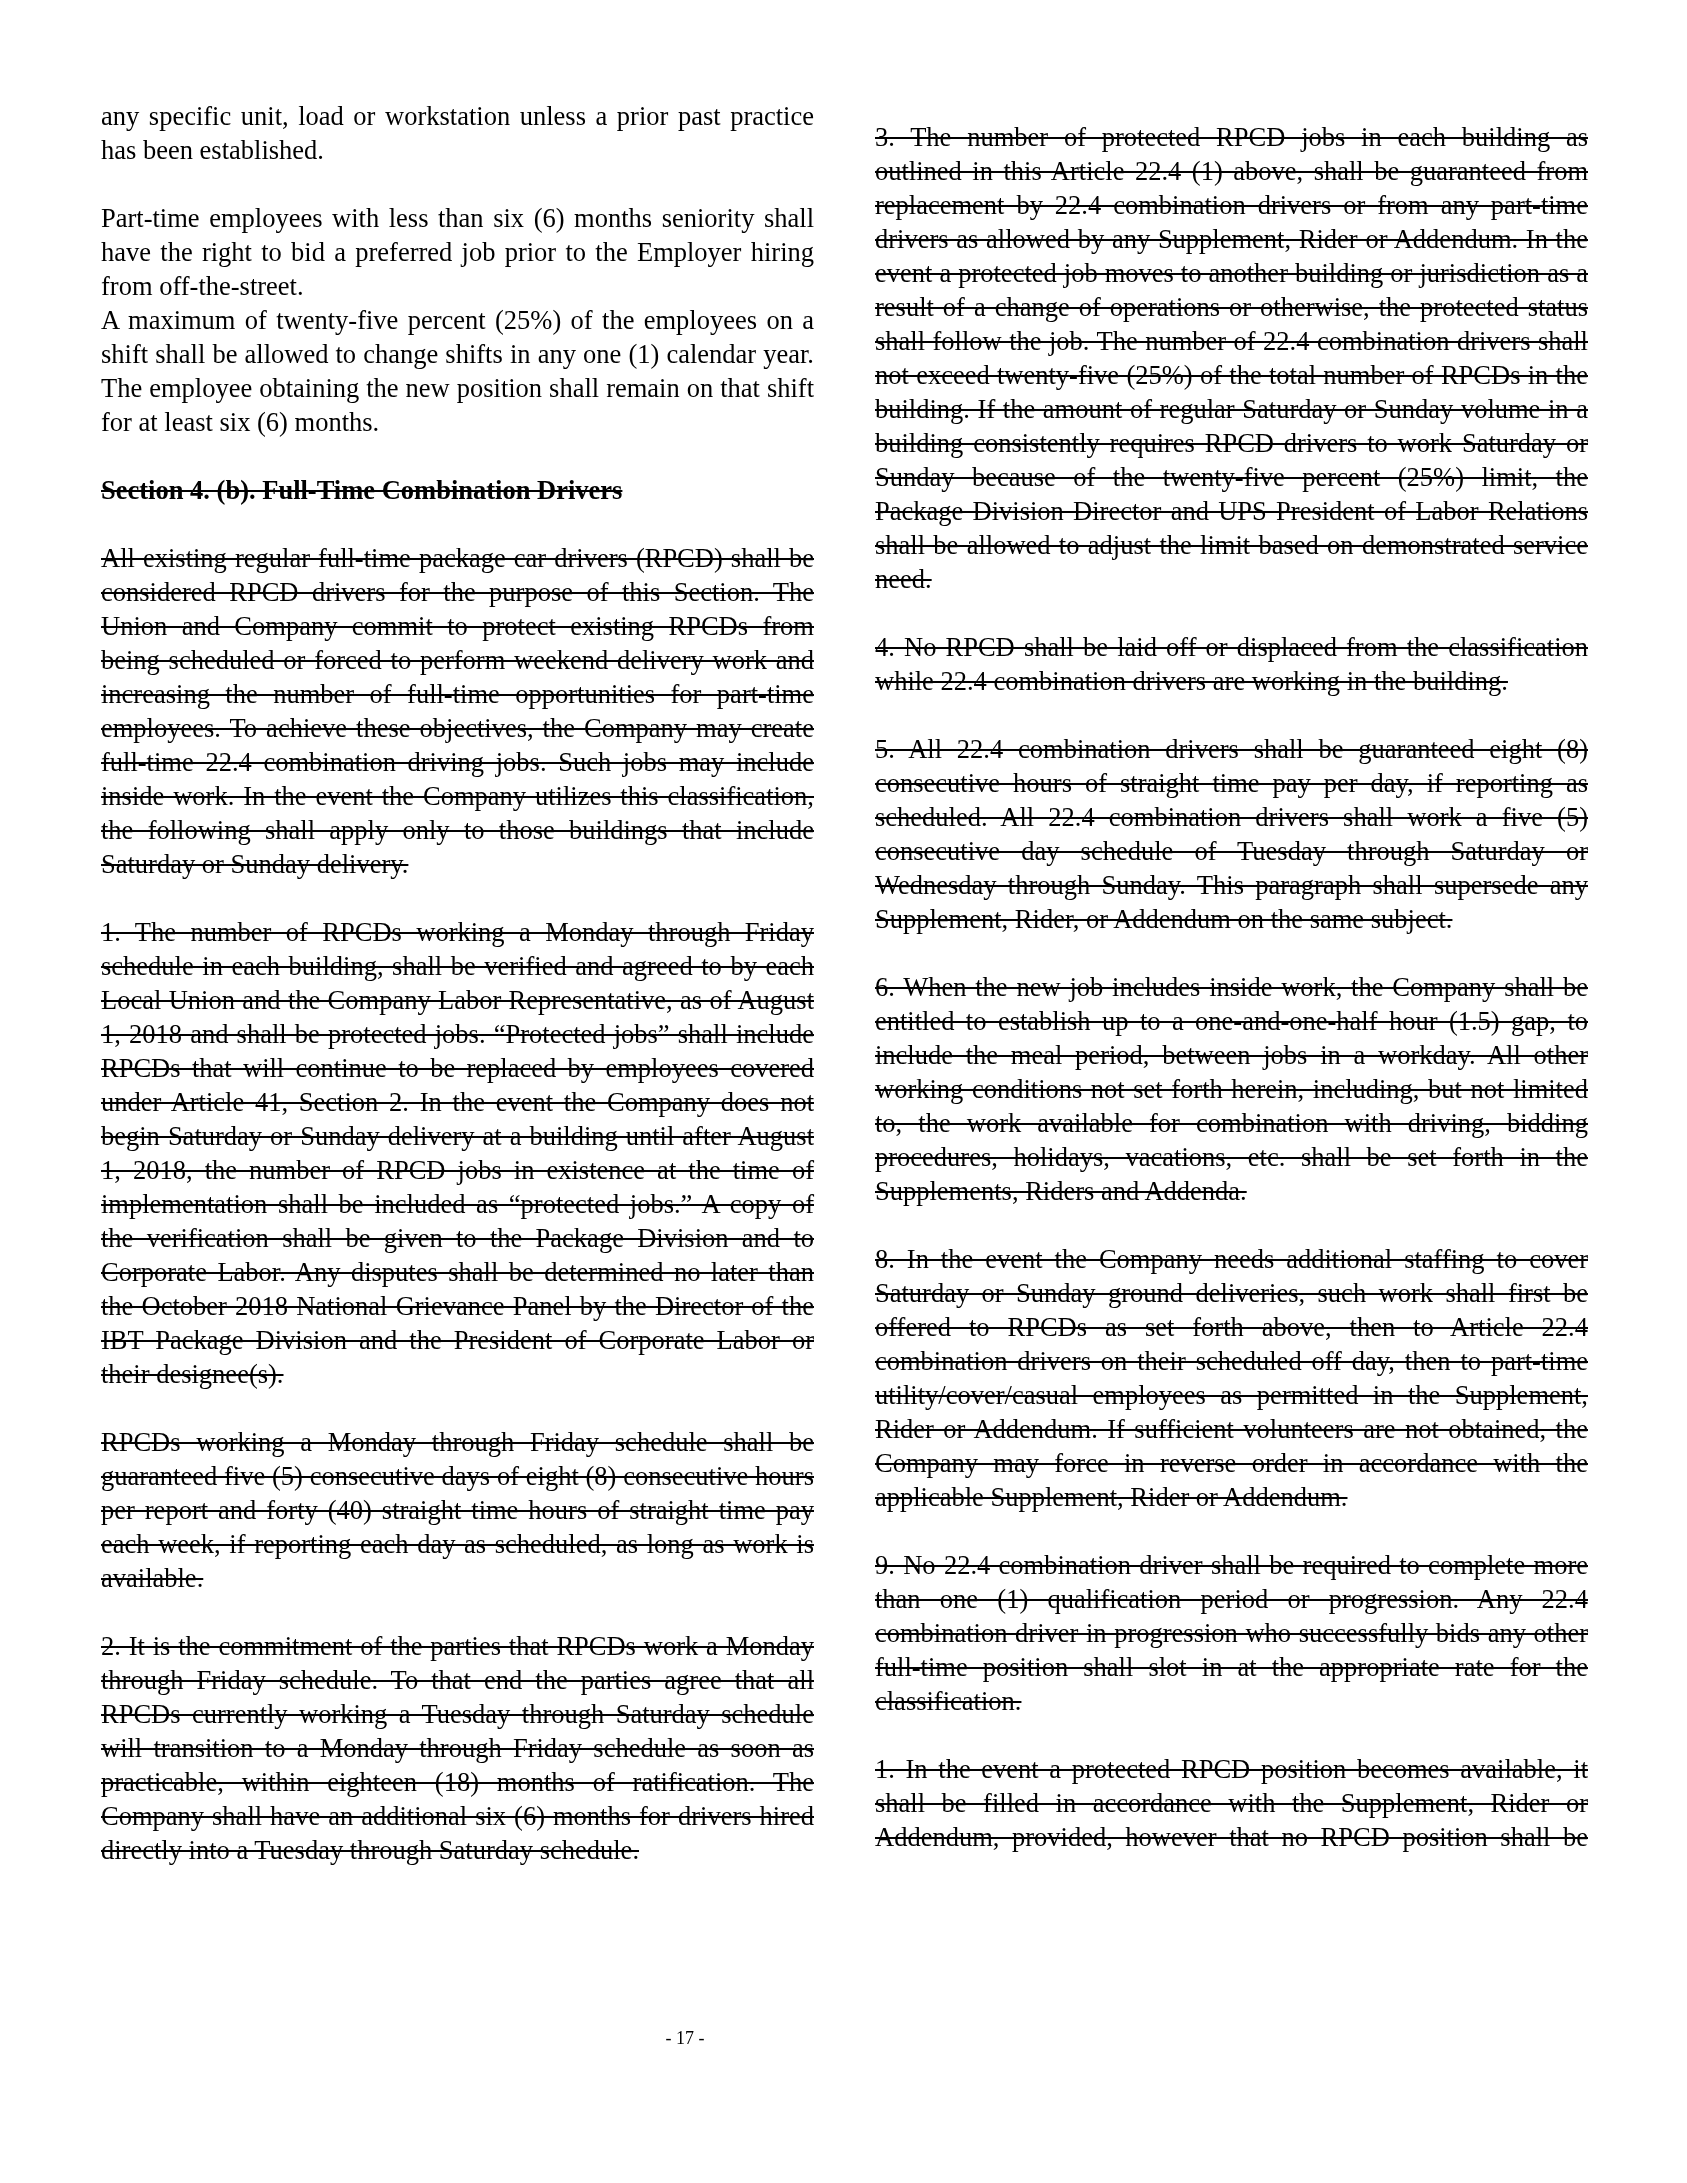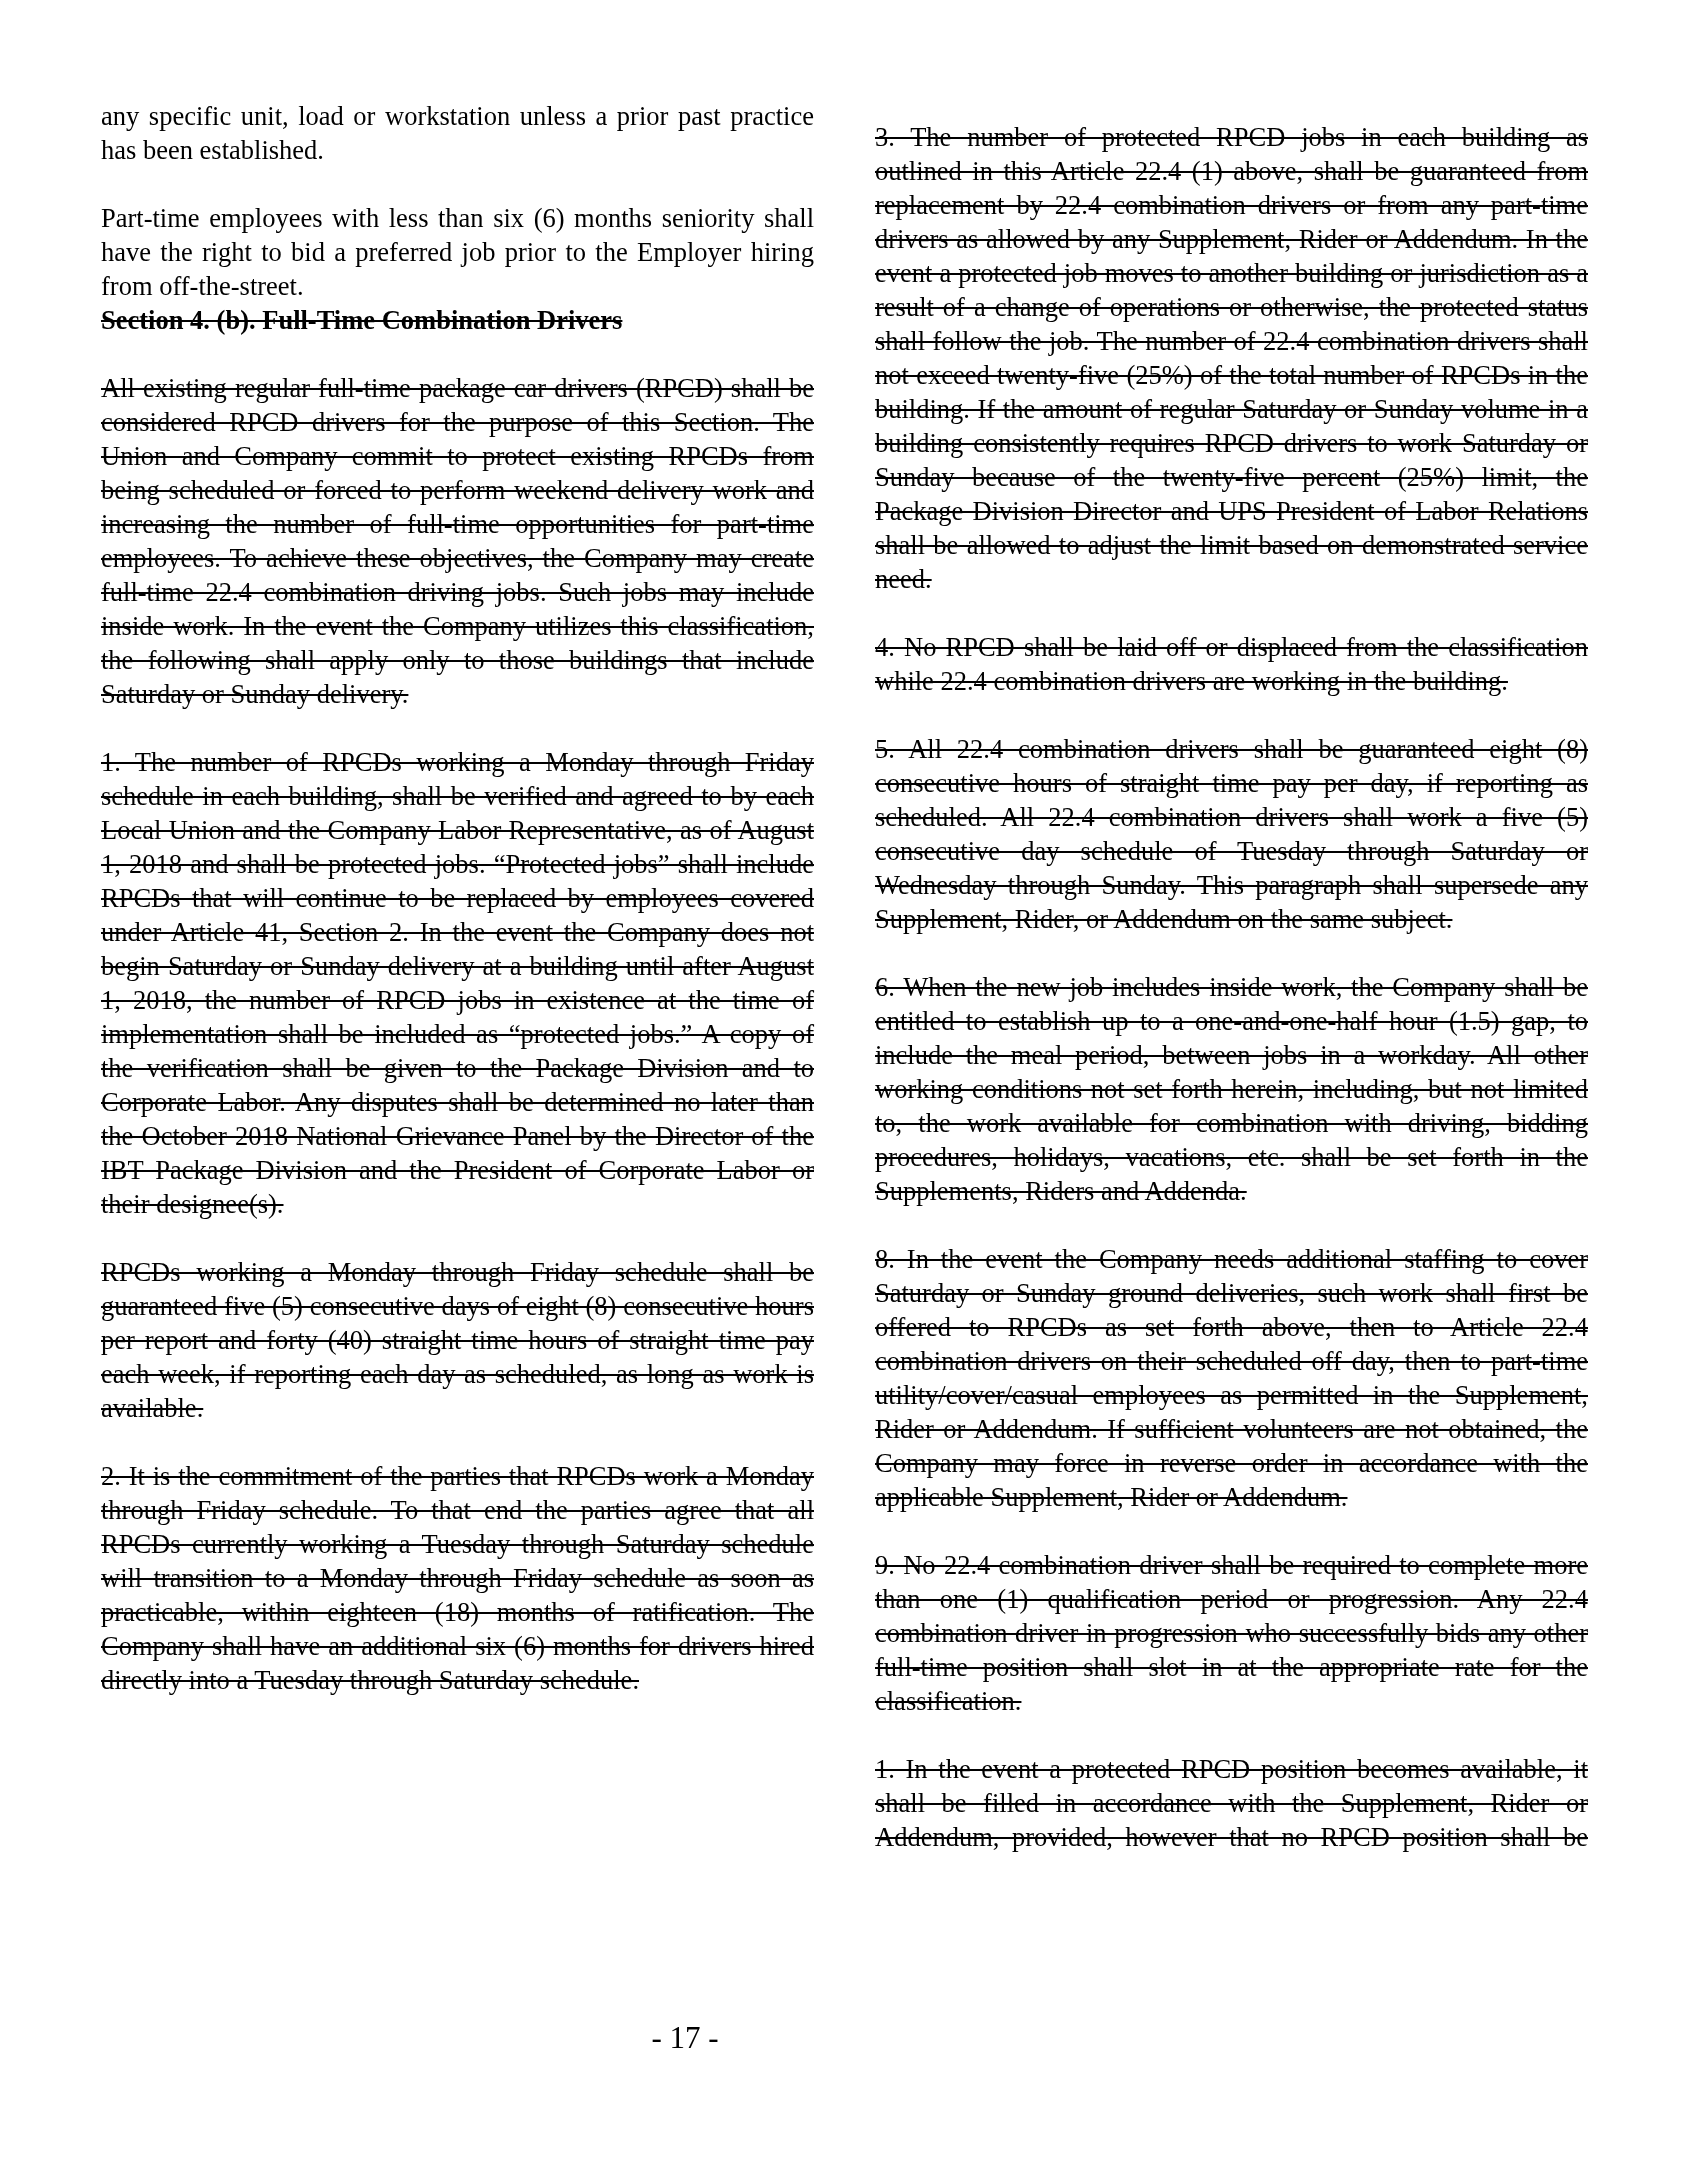--- a/index.html
+++ b/index.html
@@ -46,30 +46,31 @@
   .heading {
     font-weight: bold;
     text-align: right;
   }
   .page-number {
     position: absolute;
     left: 0;
     width: 1370px;
     top: 2021px;
     text-align: center;
-    font-size: 31px;
+    font-size: 18px;
     line-height: 34px;
   }
 </style>
 </head>
 <body>
 
 <div class="column col-left">
   <p class="para">any specific unit, load or workstation unless a prior past practice has been established.</p>
   <p class="para tight">Part-time employees with less than six (6) months seniority shall have the right to bid a preferred job prior to the Employer hiring from off-the-street.</p>
+  <p class="para">A maximum of twenty-five percent (25%) of the employees on a shift shall be allowed to change shifts in any one (1) calendar year. The employee obtaining the new position shall remain on that shift for at least six (6) months.</p>
   <p class="para struck heading">Section 4. (b). Full-Time Combination Drivers</p>
   <p class="para struck">All existing regular full-time package car drivers (RPCD) shall be considered RPCD drivers for the purpose of this Section. The Union and Company commit to protect existing RPCDs from being scheduled or forced to perform weekend delivery work and increasing the number of full-time opportunities for part-time employees. To achieve these objectives, the Company may create full-time 22.4 combination driving jobs. Such jobs may include inside work. In the event the Company utilizes this classification, the following shall apply only to those buildings that include Saturday or Sunday delivery.</p>
   <p class="para struck">1. The number of RPCDs working a Monday through Friday schedule in each building, shall be verified and agreed to by each Local Union and the Company Labor Representative, as of August 1, 2018 and shall be protected jobs. “Protected jobs” shall include RPCDs that will continue to be replaced by employees covered under Article 41, Section 2. In the event the Company does not begin Saturday or Sunday delivery at a building until after August 1, 2018, the number of RPCD jobs in existence at the time of implementation shall be included as “protected jobs.” A copy of the verification shall be given to the Package Division and to Corporate Labor. Any disputes shall be determined no later than the October 2018 National Grievance Panel by the Director of the IBT Package Division and the President of Corporate Labor or their designee(s).</p>
   <p class="para struck">RPCDs working a Monday through Friday schedule shall be guaranteed five (5) consecutive days of eight (8) consecutive hours per report and forty (40) straight time hours of straight time pay each week, if reporting each day as scheduled, as long as work is available.</p>
   <p class="para struck tight">2. It is the commitment of the parties that RPCDs work a Monday through Friday schedule. To that end the parties agree that all RPCDs currently working a Tuesday through Saturday schedule will transition to a Monday through Friday schedule as soon as practicable, within eighteen (18) months of ratification. The Company shall have an additional six (6) months for drivers hired directly into a Tuesday through Saturday schedule.</p>
 </div>
 
 <div class="column col-right">
   <p class="para struck">3. The number of protected RPCD jobs in each building as outlined in this Article 22.4 (1) above, shall be guaranteed from replacement by 22.4 combination drivers or from any part-time drivers as allowed by any Supplement, Rider or Addendum. In the event a protected job moves to another building or jurisdiction as a result of a change of operations or otherwise, the protected status shall follow the job. The number of 22.4 combination drivers shall not exceed twenty-five (25%) of the total number of RPCDs in the building. If the amount of regular Saturday or Sunday volume in a building consistently requires RPCD drivers to work Saturday or Sunday because of the twenty-five percent (25%) limit, the Package Division Director and UPS President of Labor Relations shall be allowed to adjust the limit based on demonstrated service need.</p>
   <p class="para struck">4. No RPCD shall be laid off or displaced from the classification while 22.4 combination drivers are working in the building.</p>

